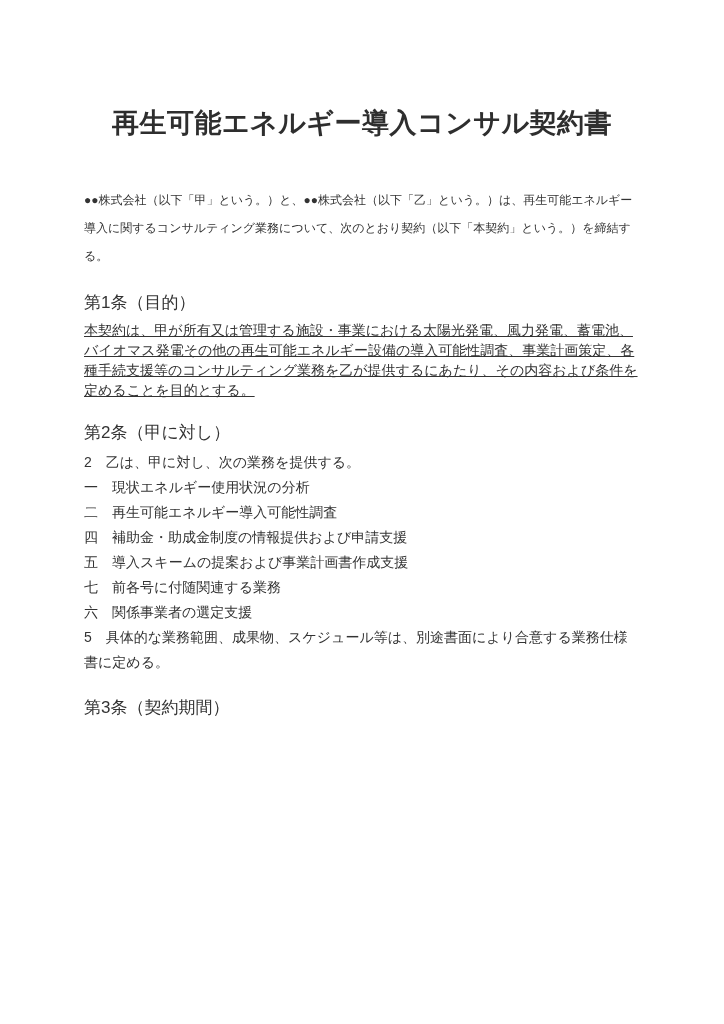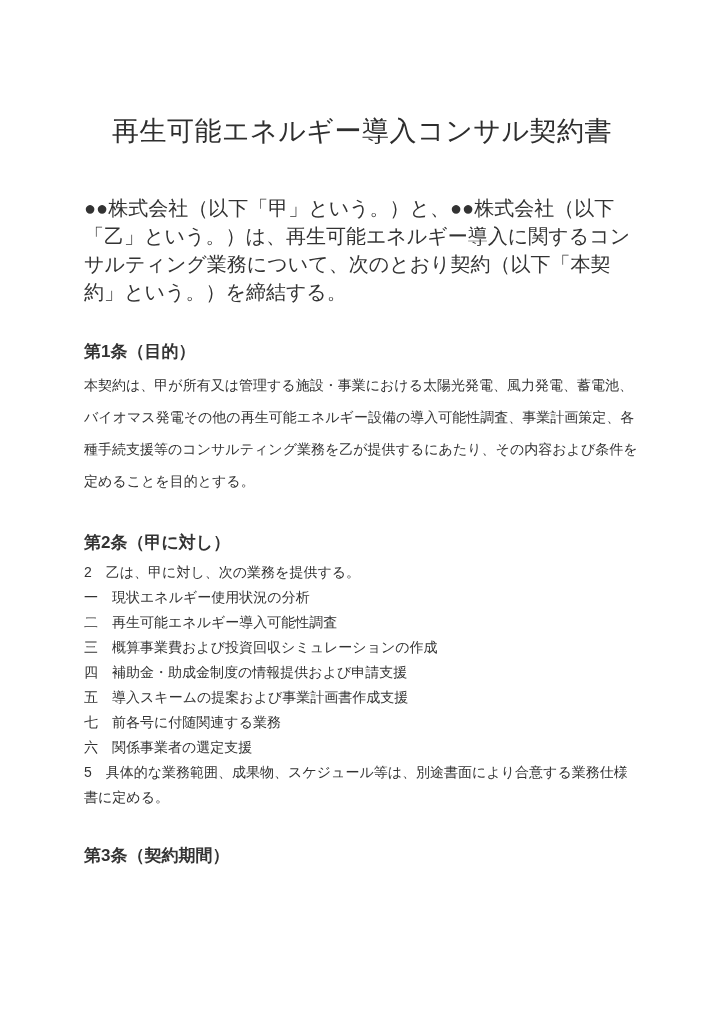--- a/index.html
+++ b/index.html
@@ -13,52 +13,53 @@
     height: 1024px;
     background: #ffffff;
     color: #333333;
     font-family: "Liberation Sans", sans-serif;
     overflow: hidden;
   }
   .content {
     padding: 0 84px;
   }
   .doc-title {
-    margin: 8px;
+    margin: 0;
     padding-top: 102px;
     font-size: 27px;
     line-height: 42px;
-    font-weight: normal;
+    font-weight: bold;
     text-align: center;
     letter-spacing: 0.5px;
     color: #2e2e2e;
     white-space: nowrap;
   }
   .preamble {
     margin: 42px 0 0;
-    font-size: 20px;
+    font-size: 12px;
     line-height: 28px;
     text-align: left;
   }
   .article-heading {
-    margin: 33px 0 0;
+    margin: 20px 0 0;
     font-size: 17px;
     line-height: 26px;
-    font-weight: bold;
+    font-weight: normal;
   }
   .article-body {
     margin-top: 4px;
   }
   .clause {
     margin: 0;
     font-size: 14px;
     line-height: 25px;
   }
   .article.prose .clause {
-    line-height: 32px;
+    line-height: 20px;
+    text-decoration: underline;
   }
 </style>
 </head>
 <body>
 
 <div class="page">
   <div class="content">
     <h1 class="doc-title">再生可能エネルギー導入コンサル契約書</h1>
     <p class="preamble">●●株式会社（以下「甲」という。）と、●●株式会社（以下「乙」という。）は、再生可能エネルギー導入に関するコンサルティング業務について、次のとおり契約（以下「本契約」という。）を締結する。</p>
     <div id="articles">
@@ -67,21 +68,20 @@
           <div class="article-body">
             <p class="clause">本契約は、甲が所有又は管理する施設・事業における太陽光発電、風力発電、蓄電池、バイオマス発電その他の再生可能エネルギー設備の導入可能性調査、事業計画策定、各種手続支援等のコンサルティング業務を乙が提供するにあたり、その内容および条件を定めることを目的とする。</p>
           </div>
         </section>
         <section class="article">
           <h2 class="article-heading">第2条（甲に対し）</h2>
           <div class="article-body">
             <p class="clause">2　乙は、甲に対し、次の業務を提供する。</p>
             <p class="clause">一　現状エネルギー使用状況の分析</p>
             <p class="clause">二　再生可能エネルギー導入可能性調査</p>
-            <p class="clause">三　概算事業費および投資回収シミュレーションの作成</p>
             <p class="clause">四　補助金・助成金制度の情報提供および申請支援</p>
             <p class="clause">五　導入スキームの提案および事業計画書作成支援</p>
             <p class="clause">七　前各号に付随関連する業務</p>
             <p class="clause">六　関係事業者の選定支援</p>
             <p class="clause">5　具体的な業務範囲、成果物、スケジュール等は、別途書面により合意する業務仕様書に定める。</p>
           </div>
         </section>
         <section class="article">
           <h2 class="article-heading">第3条（契約期間）</h2>
         </section>

